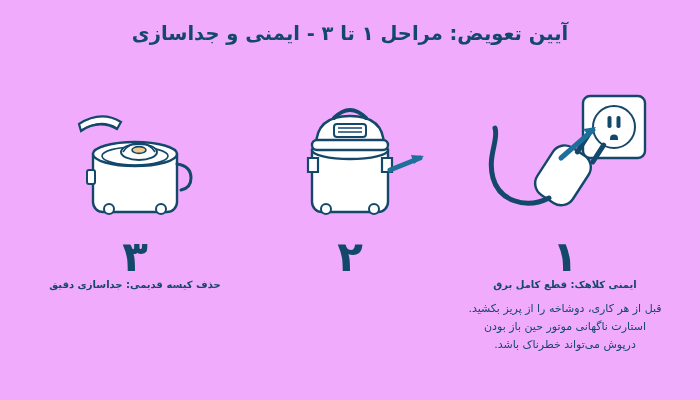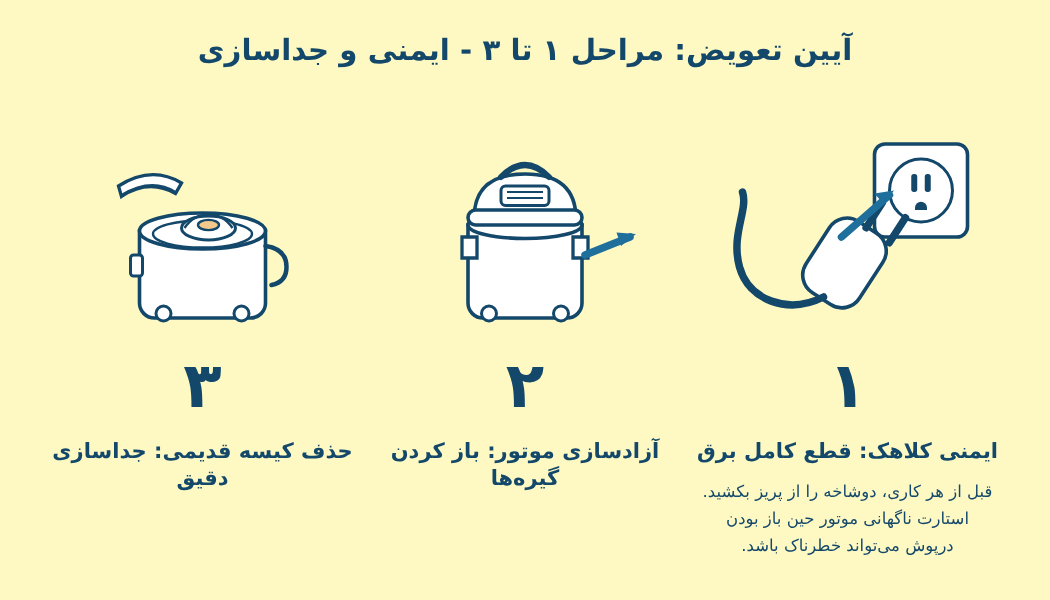--- a/index.html
+++ b/index.html
@@ -11,21 +11,21 @@
     height: 400px;
     background: #ffffff;
     font-family: "DejaVu Sans", sans-serif;
     color: #14486b;
     overflow: hidden;
   }
   .page {
     position: relative;
     width: 700px;
     height: 400px;
-    background: #fef9c3;
+    background: #f0abfc;
     box-sizing: border-box;
   }
   .title {
     position: absolute;
     top: 22px;
     left: 0;
     width: 700px;
     text-align: center;
     font-size: 19.5px;
     font-weight: bold;
@@ -61,22 +61,22 @@
   }
   .step-number {
     font-size: 42px;
     font-weight: bold;
     color: #14486b;
     line-height: 1;
     margin-top: 18px;
     font-family: "DejaVu Sans", sans-serif;
   }
   .step-heading {
-    margin-top: 14px;
-    font-size: 14px;
+    margin-top: 0;
+    font-size: 10px;
     font-weight: bold;
     color: #14486b;
     direction: rtl;
     text-align: center;
     line-height: 1.3;
   }
   .step-body {
     margin-top: 9px;
     font-size: 11px;
     color: #14486b;
@@ -143,21 +143,20 @@
           <path d="M132 80 h10 v14 h-10 z" fill="#ffffff" stroke="#14486b" stroke-width="2.2"></path>
 
           <circle cx="76" cy="131" r="5" fill="#ffffff" stroke="#14486b" stroke-width="2"></circle>
           <circle cx="124" cy="131" r="5" fill="#ffffff" stroke="#14486b" stroke-width="2"></circle>
 
           <path d="M140 92 L170 80" stroke="#1f6f9c" stroke-width="5" stroke-linecap="round" fill="none"></path>
           <path d="M174 78 l-13 -1 l3 9 z" fill="#1f6f9c"></path>
         </svg>
       </div>
       <div class="step-number">۲</div>
-      <div class="step-heading">آزادسازی موتور: باز کردن گیره‌ها</div>
     </div>
 
     <div class="col">
       <div class="art">
         <svg width="200" height="140" viewBox="0 0 200 140">
 
           <path d="M58 76 h84 v48 a10 10 0 0 1 -10 10 h-64 a10 10 0 0 1 -10 -10 z" fill="#ffffff" stroke="#14486b" stroke-width="2.4"></path>
           <ellipse cx="100" cy="76" rx="42" ry="12" fill="#ffffff" stroke="#14486b" stroke-width="2.4"></ellipse>
 
           <ellipse cx="100" cy="78" rx="33" ry="9" fill="none" stroke="#14486b" stroke-width="1.6"></ellipse>

